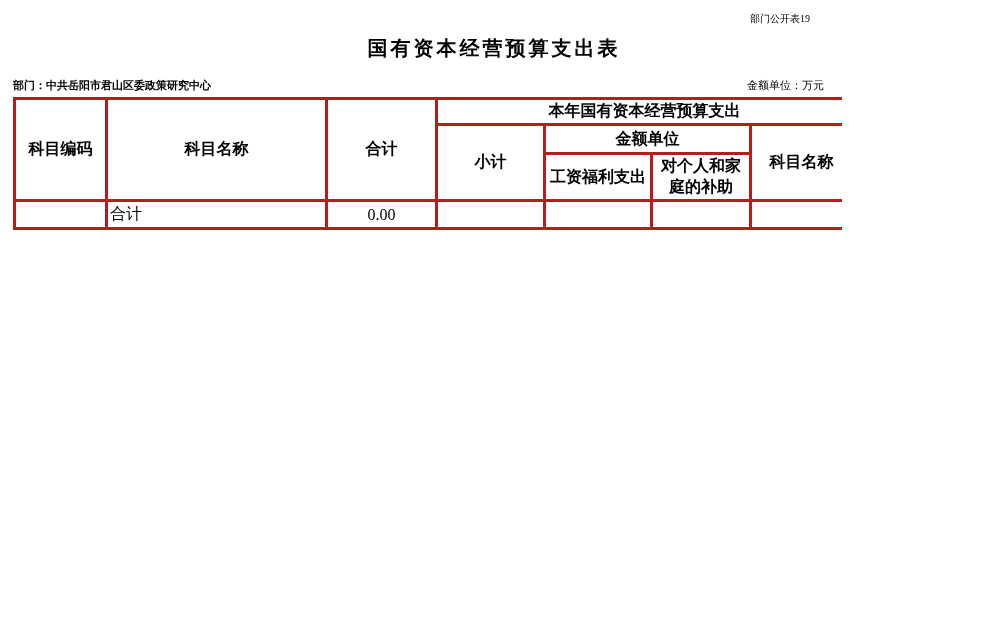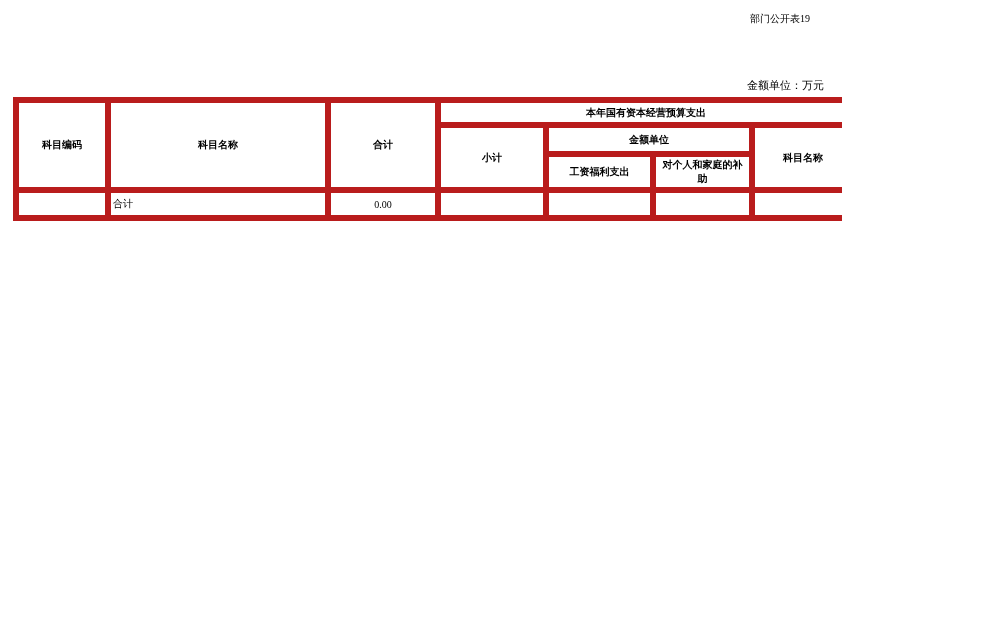--- a/index.html
+++ b/index.html
@@ -46,23 +46,23 @@
   }
   table.budget-table {
     position: absolute;
     top: 97px; left: 13px;
     width: 962px;
     border-collapse: collapse;
     table-layout: fixed;
   }
   table.budget-table th,
   table.budget-table td {
-    border: 6px solid #b91c1c;
+    border: 3px solid #b91c1c;
     padding: 1px 2px;
-    font-size: 10px;
+    font-size: 16px;
     overflow: hidden;
     vertical-align: middle;
     font-family: Liberation Serif, serif;
   }
   table.budget-table th {
     font-weight: bold;
     text-align: center;
   }
   tr.hdr-row-1 { height: 25px; }
   tr.hdr-row-2 { height: 29px; }
@@ -77,21 +77,23 @@
     line-height: 12px;
   }
 </style>
 </head>
 <body>
 
 <div class="page">
 
   <div class="corner-label">部门公开表19</div>
 
+  <div class="report-title">国有资本经营预算支出表</div>
 
+  <div class="department-label">部门：中共岳阳市君山区委政策研究中心</div>
 
   <div class="unit-label">金额单位：万元</div>
 
   <table class="budget-table">
     <colgroup>
       <col style="width:92px">
       <col style="width:220px">
       <col style="width:110px">
       <col style="width:108px">
       <col style="width:107px">

